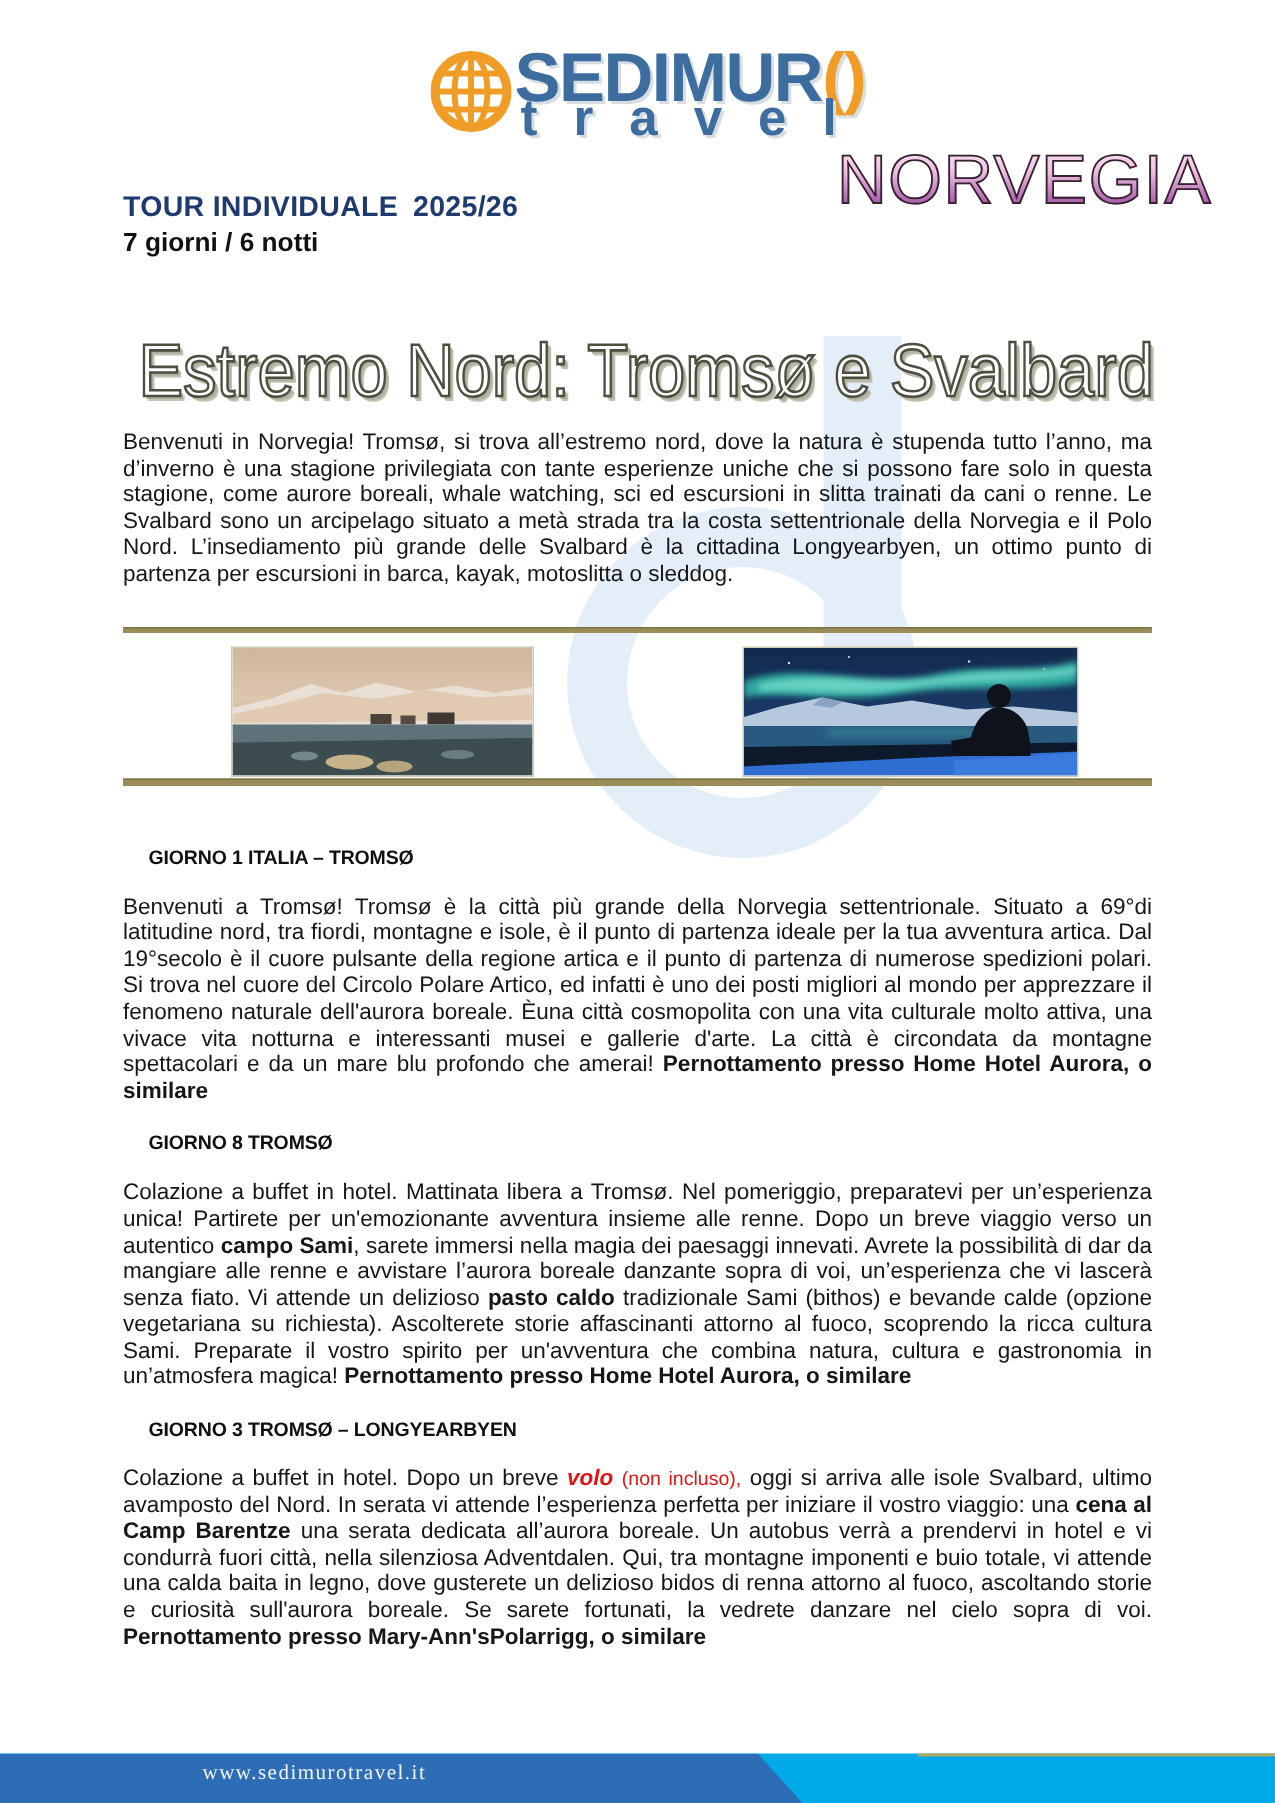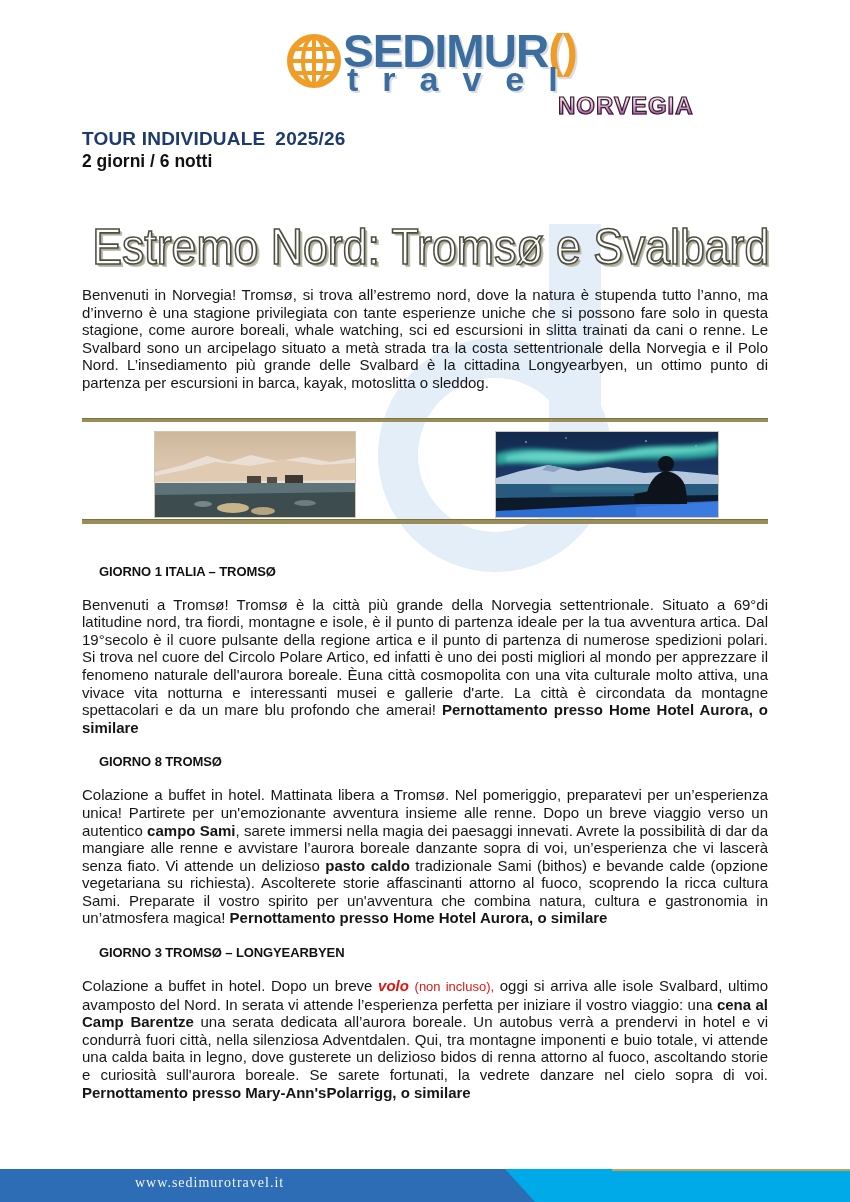--- a/index.html
+++ b/index.html
@@ -13,21 +13,21 @@
   .wm-bar{left:549px;top:224px;width:52px;height:226px;background:#e4eef8;border-radius:0 0 18px 18px;}
 
   
   .logo{position:absolute;left:287px;top:30px;z-index:2;}
   .globe{position:absolute;left:0;top:4px;width:54px;height:54px;}
   .brand-main{position:absolute;left:56px;top:-6px;font-size:46px;font-weight:700;
               color:#3c6d9e;letter-spacing:-1px;text-shadow:2px 2px 0 #d7dde3;white-space:nowrap;}
   .brand-paren{color:#f09d28;}
   .brand-sub{position:absolute;left:60px;top:30px;font-size:34px;font-weight:700;color:#3c6d9e;
              letter-spacing:24px;text-shadow:2px 2px 0 #d7dde3;white-space:nowrap;}
-  .country{position:absolute;left:558px;top:92px;z-index:2;font-size:24px;font-weight:700;
+  .country{position:absolute;left:558px;top:92px;z-index:2;font-size:46px;font-weight:400;
            letter-spacing:1px;
            background:linear-gradient(180deg,#fdf0f9 0%,#efc2e2 40%,#b06bb0 75%,#8a4590 100%);
            -webkit-background-clip:text;background-clip:text;color:transparent;
            -webkit-text-stroke:1.2px #36212f;white-space:nowrap;}
   .tour-line{position:absolute;left:82px;top:128px;z-index:2;font-size:19px;font-weight:700;
              color:#1e3a6e;letter-spacing:0.2px;}
   .tour-line .season{margin-left:10px;text-align:center;}
   .duration{position:absolute;left:82px;top:151px;z-index:2;font-size:17.5px;font-weight:700;color:#111;}
 
   
@@ -85,21 +85,21 @@
     </svg>
     <div class="brand-main"><span>SEDIMUR</span><span class="brand-paren">()</span></div>
     <div class="brand-sub">travel</div>
   </div>
 
   <div class="country">NORVEGIA</div>
 
   <div class="tour-line">
     <span>TOUR INDIVIDUALE</span><span class="season">2025/26</span>
   </div>
-  <div class="duration">2 giorni / 6 notti</div>
+  <div class="duration">7 giorni / 6 notti</div>
 
   <div class="content">
 
     <div class="doc-title">Estremo Nord: Tromsø e Svalbard</div>
 
     <p class="intro">Benvenuti in Norvegia! Tromsø, si trova all’estremo nord, dove la natura è stupenda tutto l’anno, ma d’inverno è una stagione privilegiata con tante esperienze uniche che si possono fare solo in questa stagione, come aurore boreali, whale watching, sci ed escursioni in slitta trainati da cani o renne. Le Svalbard sono un arcipelago situato a metà strada tra la costa settentrionale della Norvegia e il Polo Nord. L’insediamento più grande delle Svalbard è la cittadina Longyearbyen, un ottimo punto di partenza per escursioni in barca, kayak, motoslitta o sleddog.</p>
 
     <div class="gold-rule rule1"></div>
 
     <div class="photo-row">

